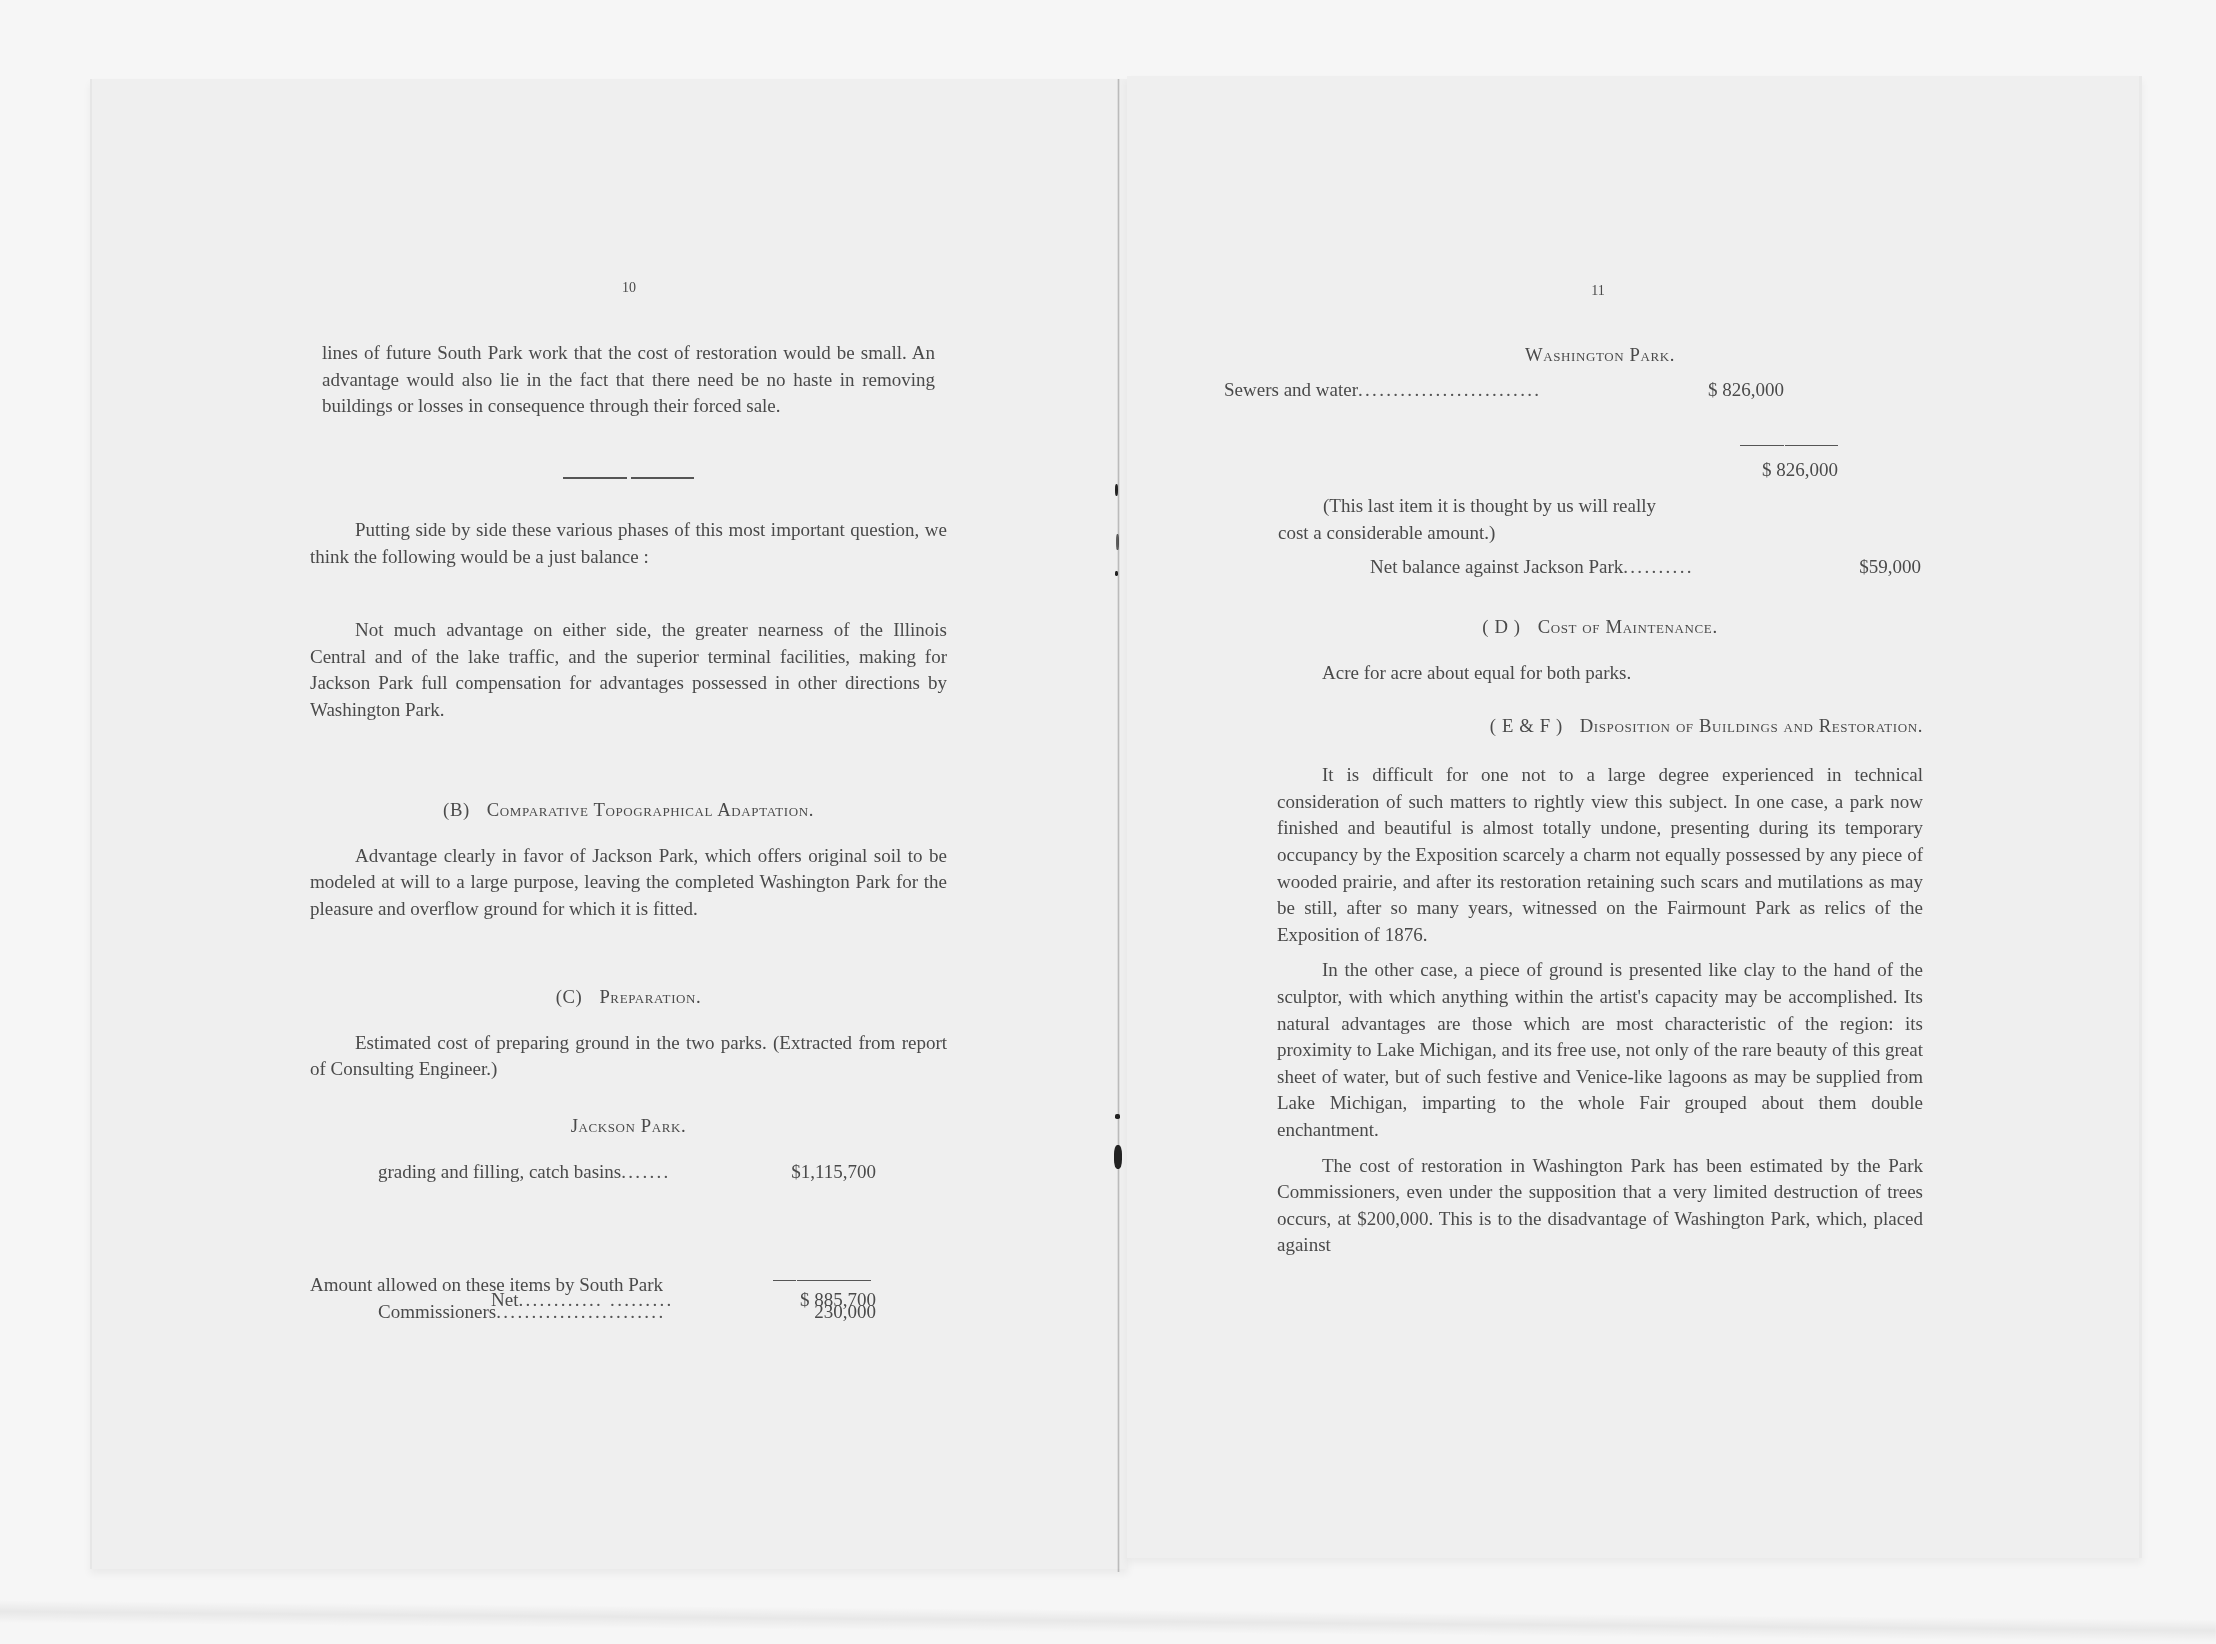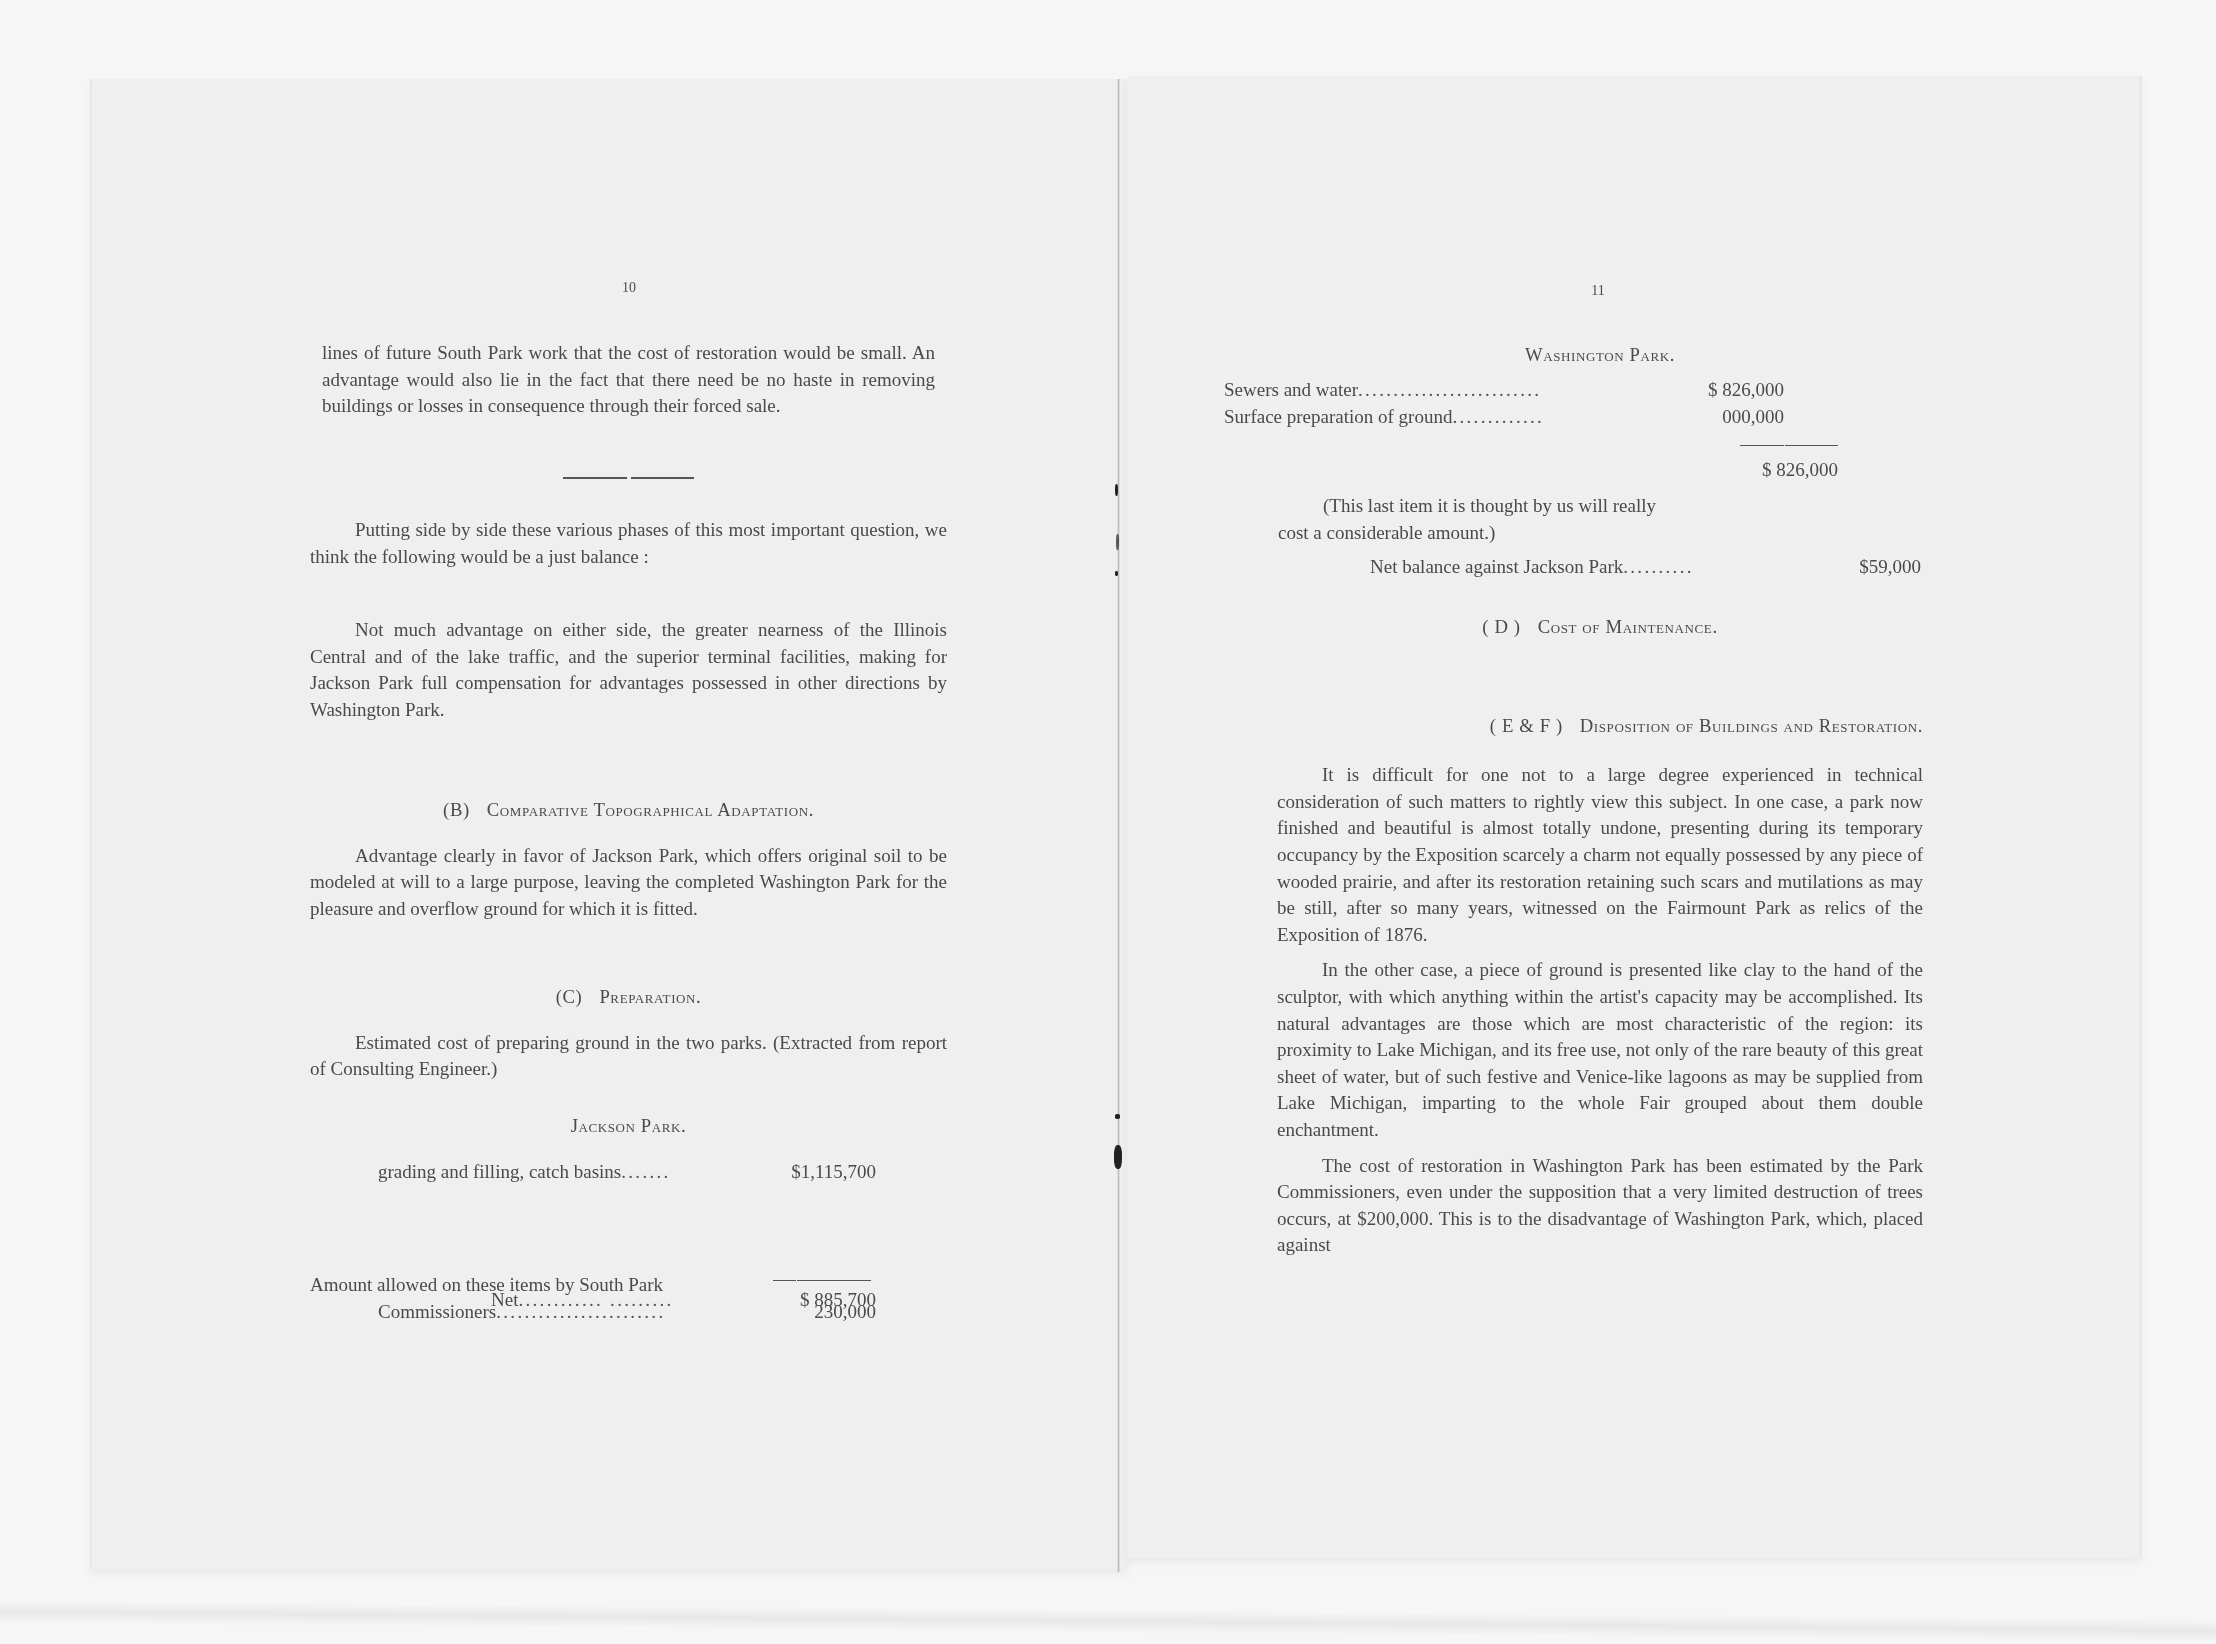--- a/index.html
+++ b/index.html
@@ -187,25 +187,20 @@
 <div class="text-block" style="left:1277px;top:342px;width:646px;">
   <p class="heading">Washington Park.</p>
 </div>
 
 <div class="text-block" style="left:1224px;top:377px;width:560px;">
   <div class="ledger-row">
     <span class="label">Sewers and water</span>
     <span class="dots">..........................</span>
     <span class="amount">$ 826,000</span>
   </div>
-  <div class="ledger-row">
-    <span class="label">Surface preparation of ground</span>
-    <span class="dots">.............</span>
-    <span class="amount">000,000</span>
-  </div>
 </div>
 
 <div class="rule" style="left:1740px;top:445px;width:44px;height:1.1px;"></div>
 <div class="rule" style="left:1785px;top:445px;width:53px;height:1.1px;"></div>
 
 <div class="text-block" style="left:1736px;top:457px;width:102px;text-align:right;">
   <span>$ 826,000</span>
 </div>
 
 <div class="text-block" style="left:1278px;top:493px;width:464px;text-align:left;">
@@ -218,20 +213,21 @@
     <span class="label">Net balance against  Jackson Park</span>
     <span class="dots">..........</span>
     <span class="amount">$59,000</span>
   </div>
 </div>
 
 <div class="text-block right-block" style="top:614px;">
   <p class="heading">
     <span class="lbl">( D )</span><span>Cost of Maintenance.</span>
   </p>
+  <p class="para" style="margin-top:19px;">Acre for acre about equal for both parks.</p>
 </div>
 
 <div class="text-block right-block" style="top:713px;">
   <p class="heading" style="text-align:right;padding-left:38px;">
     <span class="lbl">( E &amp; F )</span><span>Disposition of Buildings and Restoration.</span>
   </p>
   <p class="para" style="margin-top:22.6px;">It is difficult for one not to a large degree experienced in technical consideration of such matters to rightly view this subject. In one case, a park now finished and beautiful is almost totally undone, presenting during its temporary occupancy by the Exposition scarcely a charm not equally possessed by any piece of wooded prairie, and after its restoration retaining such scars and mutilations as may be still, after so many years, witnessed on the Fairmount Park as relics of the Exposition of 1876.</p>
   <p class="para" style="margin-top:9px;">In the other case, a piece of ground is presented like clay to the hand of the sculptor, with which anything within the artist's capacity may be accomplished.  Its natural advantages are those which are most characteristic of the region: its proximity to Lake Michigan, and its free use, not only of the rare beauty of this great sheet of water, but of such festive and Venice-like lagoons as may be supplied from Lake Michigan, imparting to the whole Fair grouped about them double enchantment.</p>
   <p class="para" style="margin-top:9px;">The cost of restoration in Washington Park has been estimated by the Park Commissioners, even under the supposition that a very limited destruction of trees occurs, at $200,000.  This is to the disadvantage of Washington Park, which, placed against</p>
 </div>

